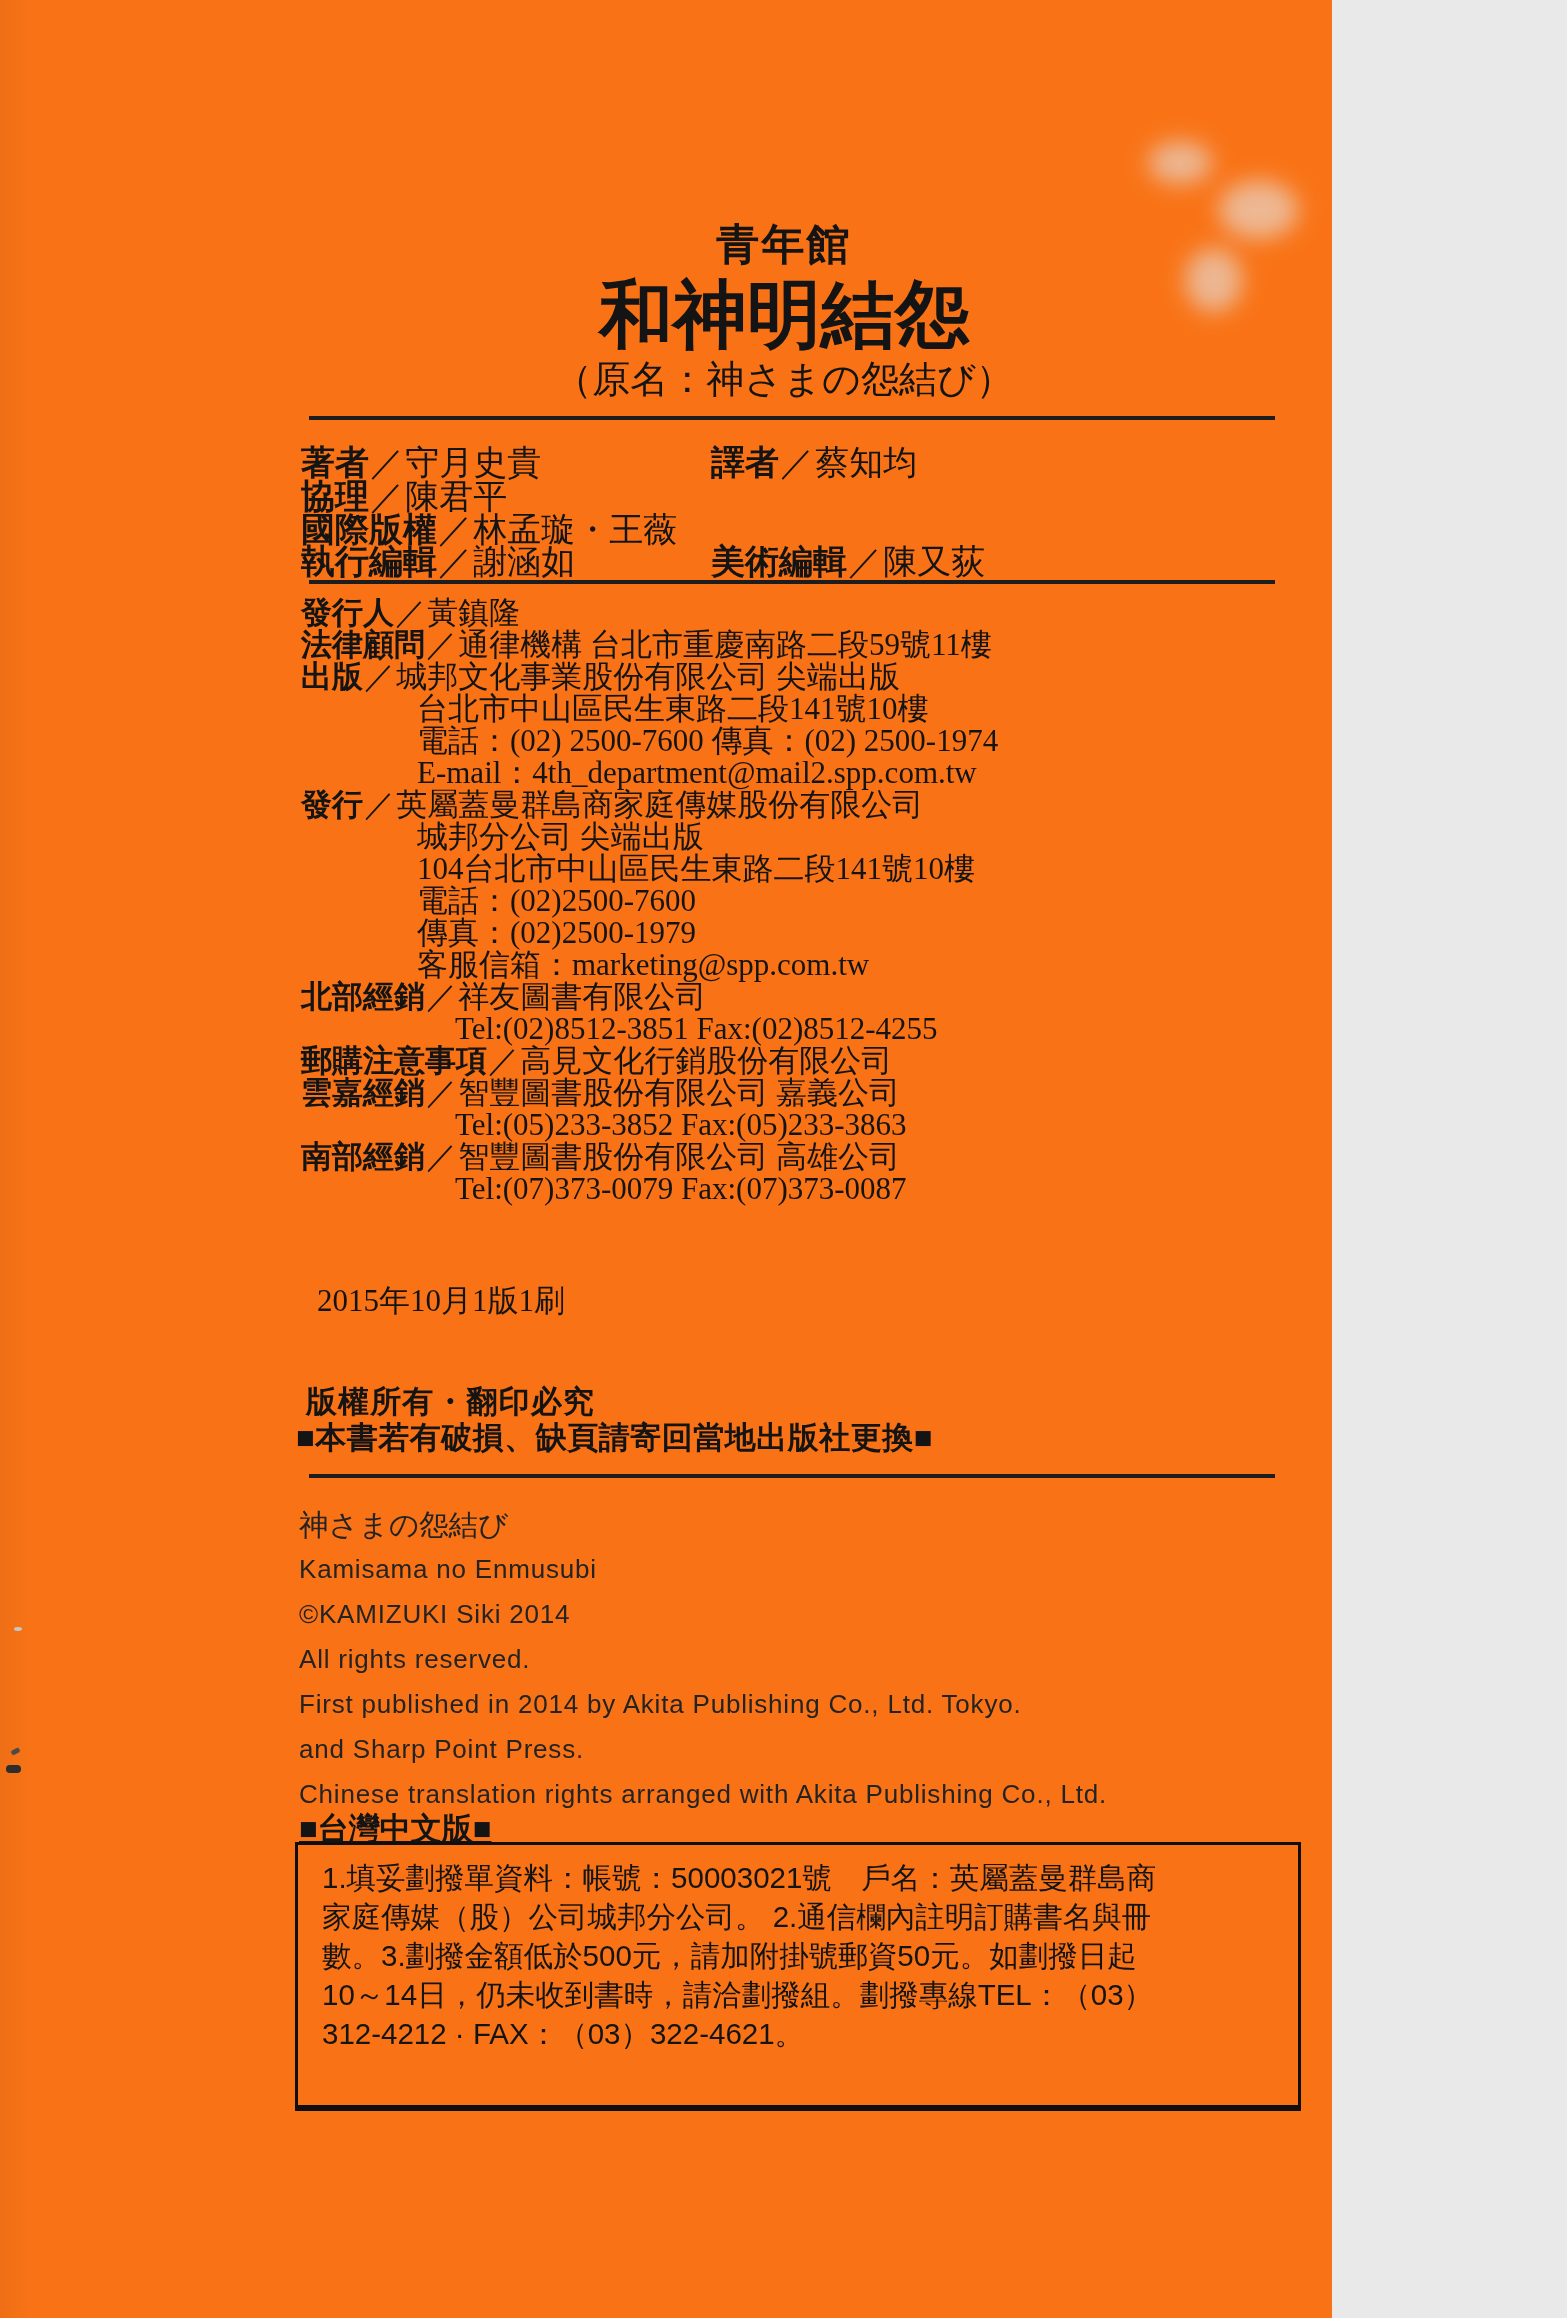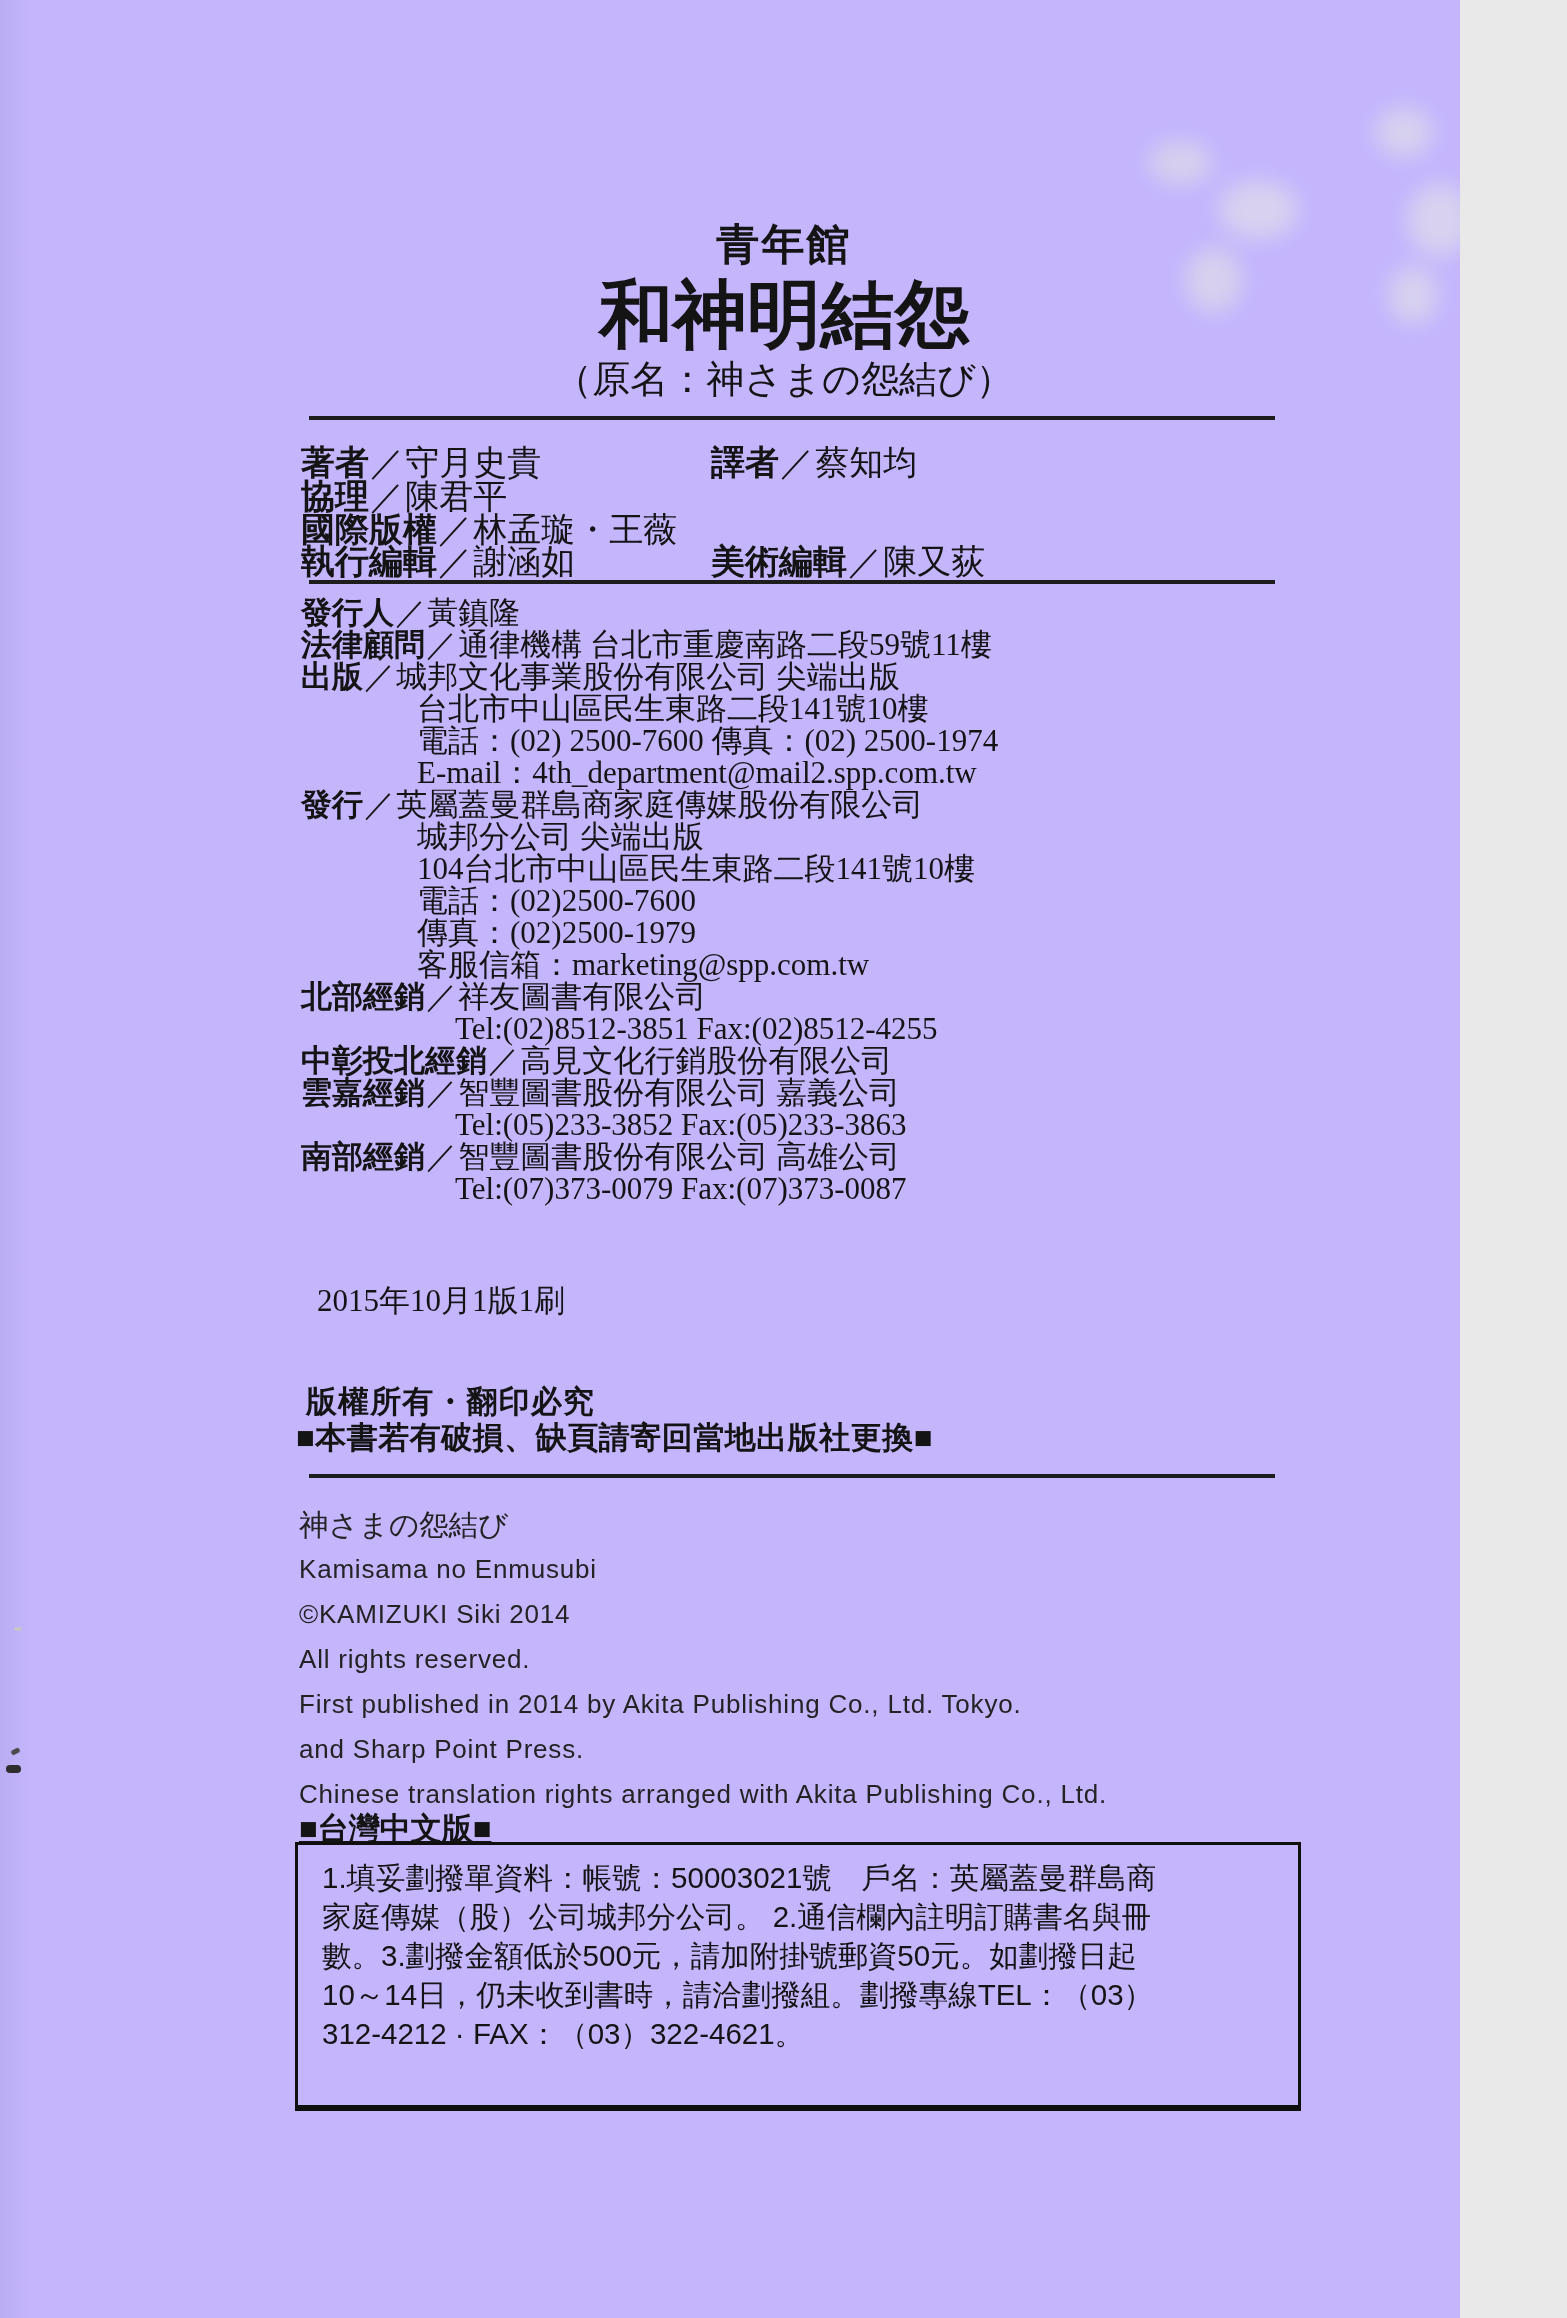--- a/index.html
+++ b/index.html
@@ -1,17 +1,17 @@
 <!DOCTYPE html>
 <html style="font-size:8.7px"><head>
 <meta charset="utf-8">
 <style>
   html,body{margin:0;padding:0;background:#e9e9e9;}
   .page{
-    position:relative;width:1460px;height:2319px;background:#c4b5fd;
+    position:relative;width:1332px;height:2319px;background:#f97316;
     color:#141414;overflow:hidden;
     font-family:"Liberation Sans",sans-serif;
   }
   .serif{font-family:"Liberation Serif",serif;}
   .gutter{position:absolute;left:0;top:0;width:33px;height:100%;
     background:linear-gradient(90deg,rgba(0,0,0,.045),rgba(0,0,0,0));}
   
   .ghost{position:absolute;filter:blur(11px);opacity:.6;}
   .g1{left:1113px;top:104px;width:224px;height:235px;
     background:
@@ -108,21 +108,21 @@
     <div class="pline ind1 serif">電話：(02) 2500-7600 傳真：(02) 2500-1974</div>
     <div class="pline ind1 serif">E-mail：4th_department@mail2.spp.com.tw</div>
     <div class="pline"><span class="lab">發行</span><span class="sep">／</span><span class="serif">英屬蓋曼群島商家庭傳媒股份有限公司</span></div>
     <div class="pline ind1 serif">城邦分公司  尖端出版</div>
     <div class="pline ind1 serif">104台北市中山區民生東路二段141號10樓</div>
     <div class="pline ind1 serif">電話：(02)2500-7600</div>
     <div class="pline ind1 serif">傳真：(02)2500-1979</div>
     <div class="pline ind1 serif">客服信箱：marketing@spp.com.tw</div>
     <div class="pline"><span class="lab">北部經銷</span><span class="sep">／</span><span class="serif">祥友圖書有限公司</span></div>
     <div class="pline ind2 serif">Tel:(02)8512-3851 Fax:(02)8512-4255</div>
-    <div class="pline"><span class="lab">中彰投北經銷</span><span class="sep">／</span><span class="serif">高見文化行銷股份有限公司</span></div>
+    <div class="pline"><span class="lab">郵購注意事項</span><span class="sep">／</span><span class="serif">高見文化行銷股份有限公司</span></div>
     <div class="pline"><span class="lab">雲嘉經銷</span><span class="sep">／</span><span class="serif">智豐圖書股份有限公司  嘉義公司</span></div>
     <div class="pline ind2 serif">Tel:(05)233-3852  Fax:(05)233-3863</div>
     <div class="pline"><span class="lab">南部經銷</span><span class="sep">／</span><span class="serif">智豐圖書股份有限公司  高雄公司</span></div>
     <div class="pline ind2 serif">Tel:(07)373-0079  Fax:(07)373-0087</div>
   </div>
 
   <div class="edition serif">2015年10月1版1刷</div>
 
   <div class="copy1">版權所有・翻印必究</div>
   <div class="copy2">■本書若有破損、缺頁請寄回當地出版社更換■</div>

